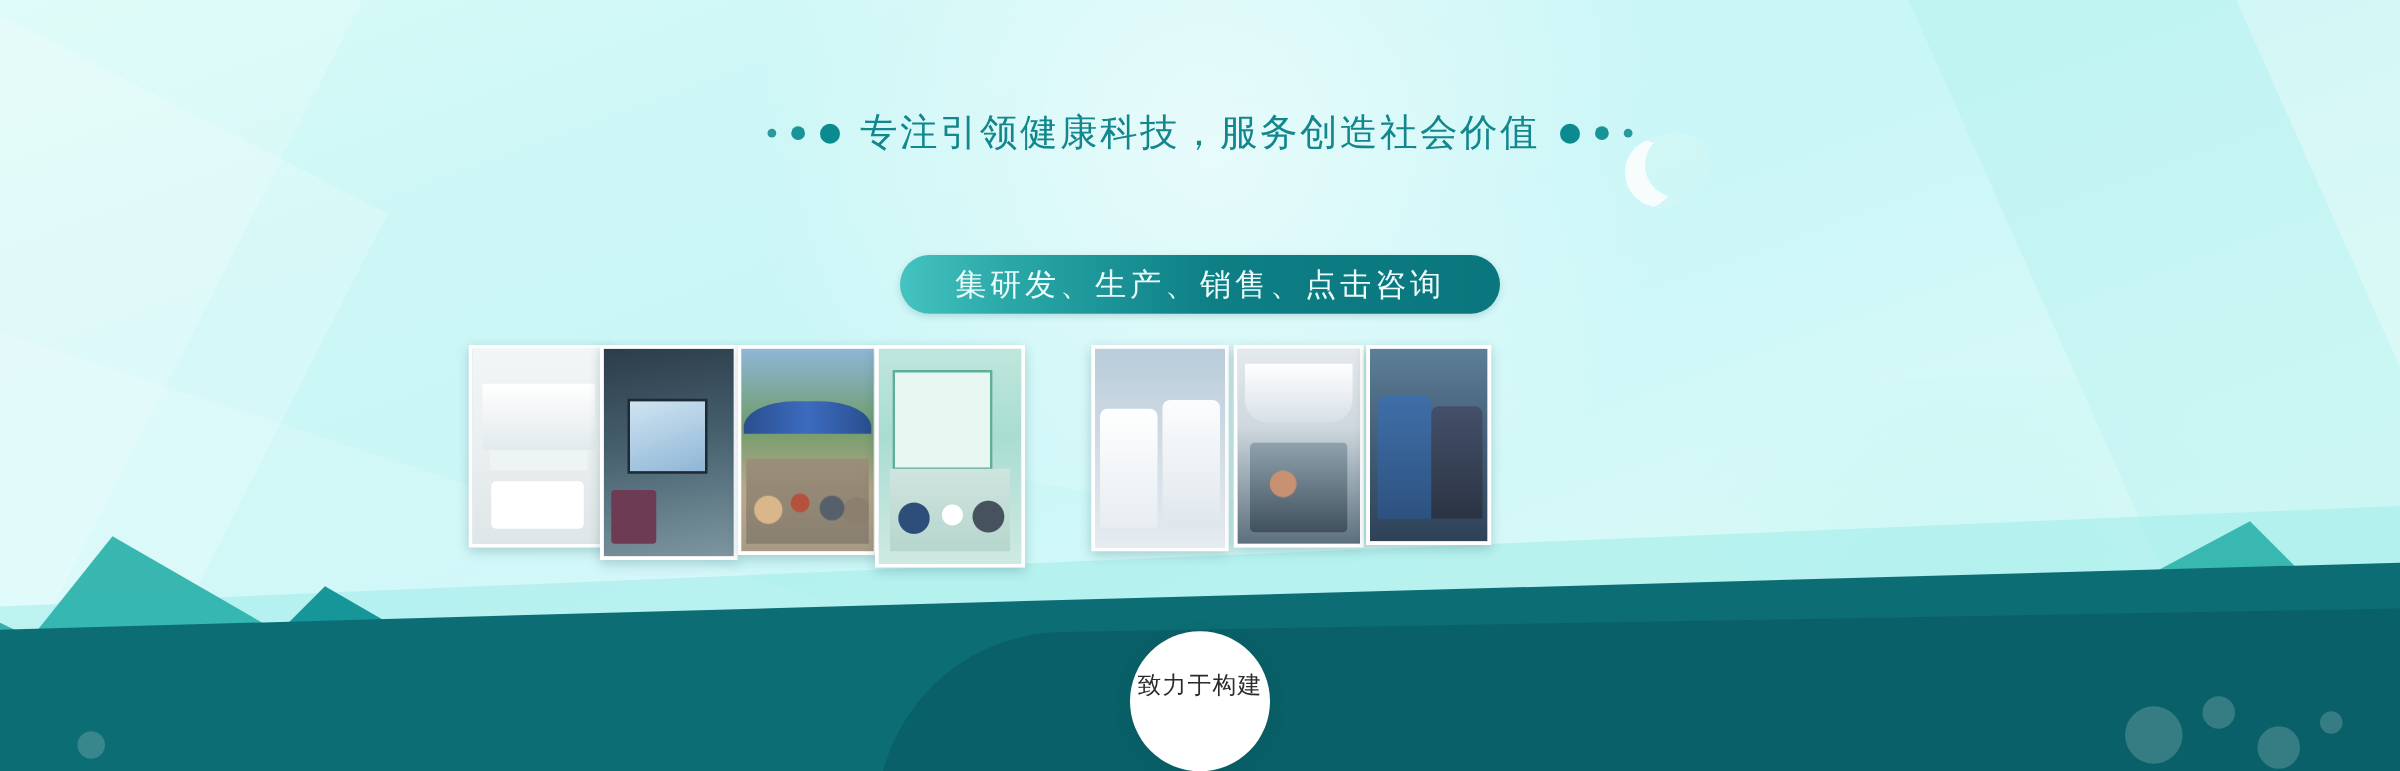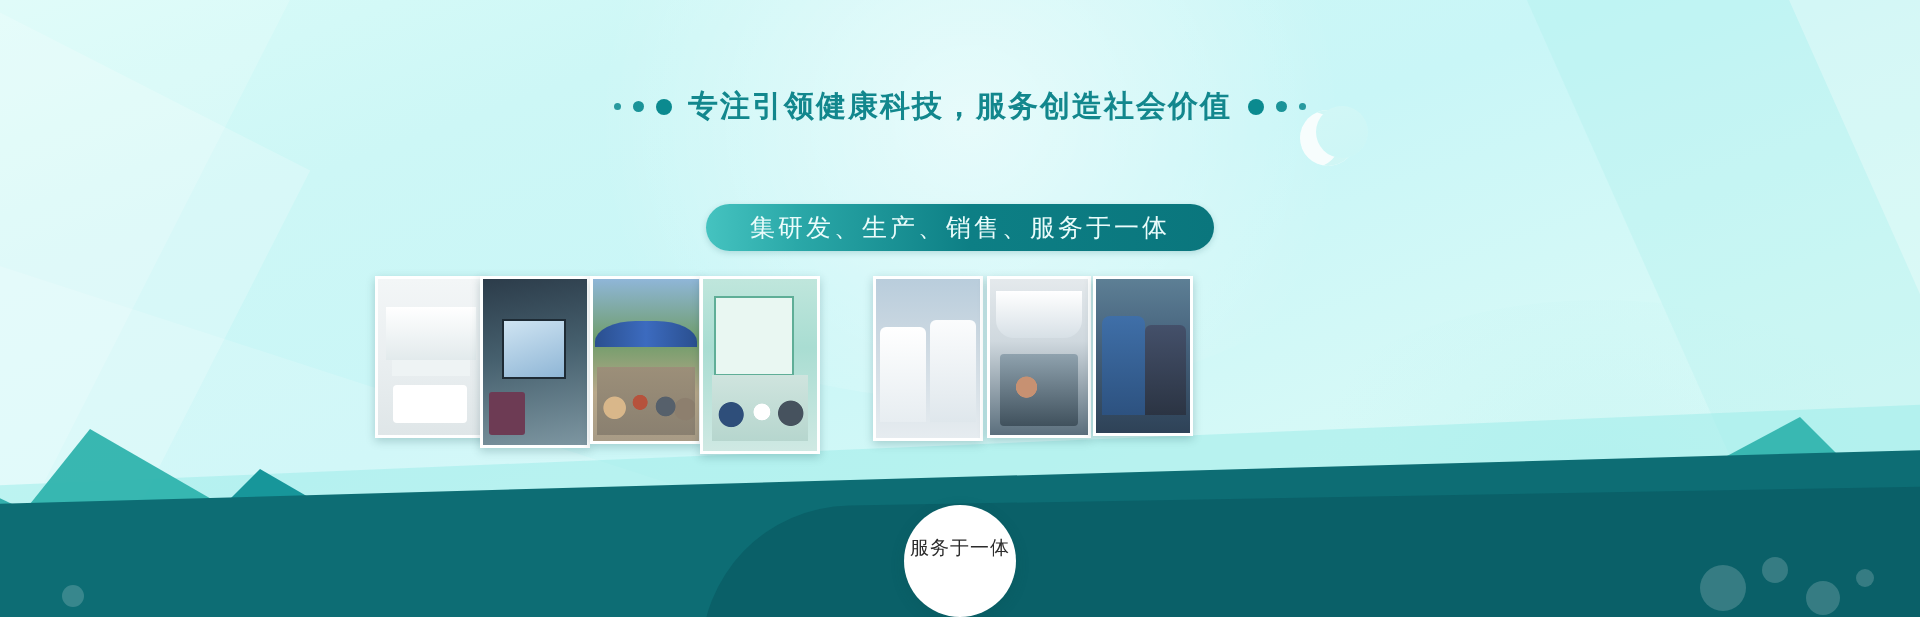--- a/index.html
+++ b/index.html
@@ -59,21 +59,21 @@
   .dots { display:flex; align-items:center; gap:12px; }
   .dots .d { background:#0b8a8f; border-radius:50%; }
   .dots.left .d1 { width:7px;  height:7px;  opacity:.85;}
   .dots.left .d2 { width:11px; height:11px; opacity:.92;}
   .dots.left .d3 { width:16px; height:16px; }
   .dots.right .d1 { width:16px; height:16px; }
   .dots.right .d2 { width:11px; height:11px; opacity:.92;}
   .dots.right .d3 { width:7px;  height:7px;  opacity:.85;}
   .tagline {
     font-size:30px; letter-spacing:2px; color:#12878d;
-    font-weight:700; white-space:nowrap;
+    font-weight:400; white-space:nowrap;
   }
 
   
   .headline {
     position:absolute; left:0; right:0; top:125px;
     text-align:center; white-space:nowrap;
     font-size:66px; font-weight:bold; letter-spacing:4px;
     line-height:1.0;
   }
   .headline .teal   { color:#0c8389; }
@@ -299,21 +299,21 @@
     <span class="tagline">专注引领健康科技，服务创造社会价值</span>
     <span class="dots right">
       <i class="d d1"></i>
       <i class="d d2"></i>
       <i class="d d3"></i>
     </span>
   </div>
 
 
   <div class="pill-wrap">
-    <span class="pill">集研发、生产、销售、服务于一体</span>
+    <span class="pill">集研发、生产、销售、点击咨询</span>
   </div>
 
   <div class="scenery">
     <div class="ground-light"></div>
     <div class="hill h-left3"></div>
     <div class="hill h-left"></div>
     <div class="hill h-left2"></div>
     <div class="hill h-right"></div>
     <div class="hill h-right2"></div>
     <div class="ground"></div>
@@ -343,16 +343,16 @@
       </div>
     <div class="photo p6">
         <div class="inner ph-tech"></div>
       </div>
     <div class="photo p7">
         <div class="inner ph-blue"></div>
       </div>
   </div>
 
   <div class="cta">
-    <span class="cta-label">服务于一体</span>
+    <span class="cta-label">致力于构建</span>
   </div>
 
 </div>
 
 </body></html>

